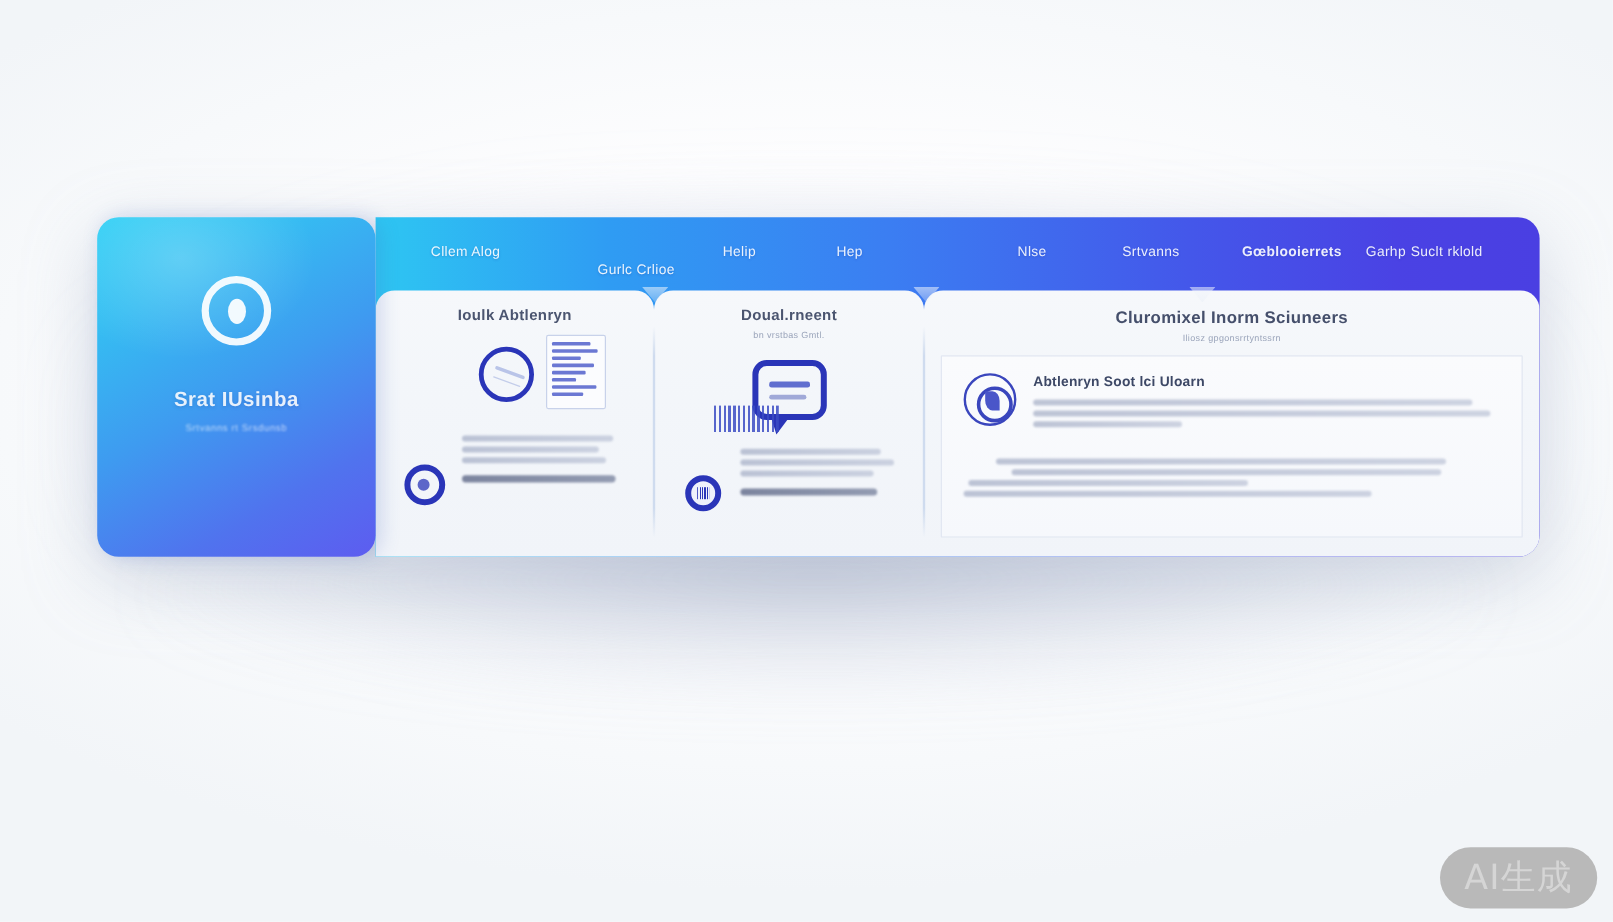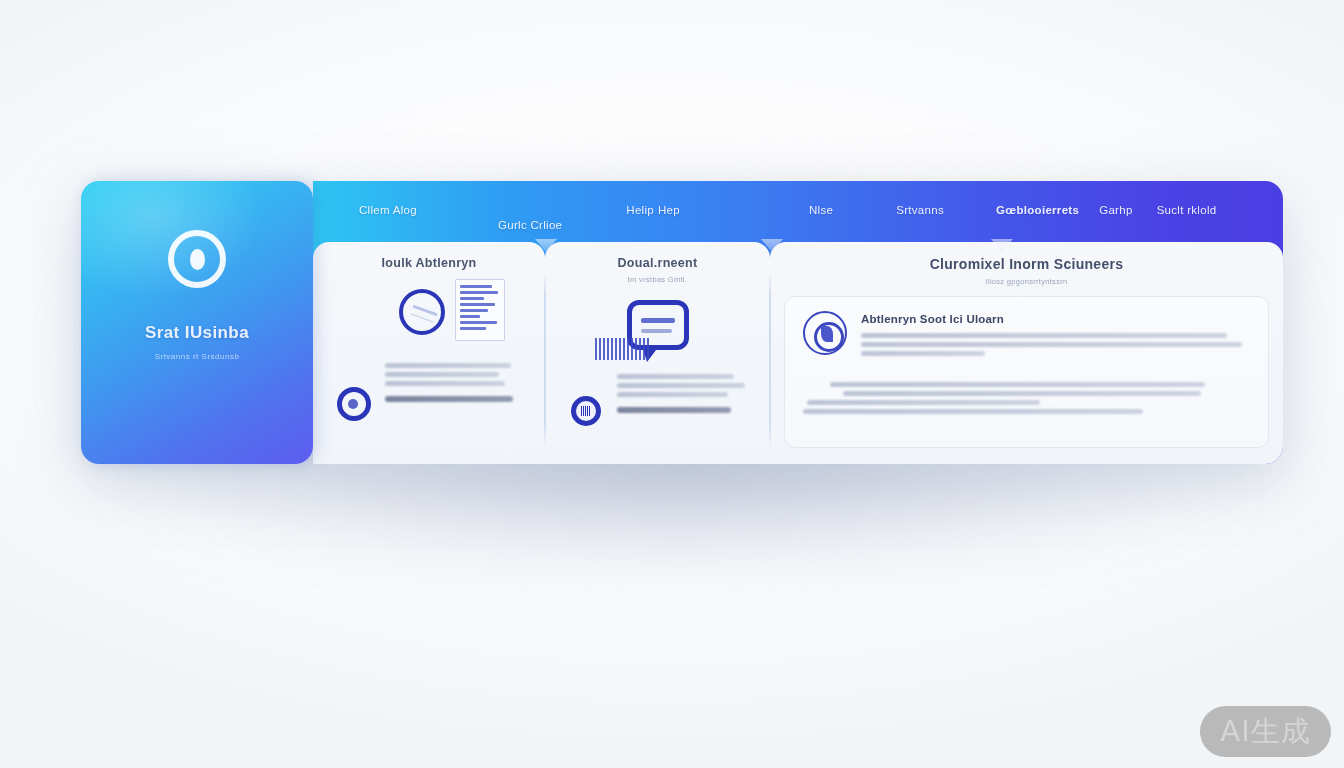--- a/index.html
+++ b/index.html
@@ -127,27 +127,27 @@
   .nav-item {
     font-size: 11.5px;
     color: rgba(255,255,255,0.90);
     letter-spacing: 0.3px;
     filter: blur(0.5px);
     white-space: nowrap;
     text-shadow: 0 1px 2px rgba(30,60,160,0.30);
   }
   .nav-item.s0 { margin-left: 6px; }
   .nav-item.s1 { margin-left: 77px; margin-top: 29px; }
-  .nav-item.s2 { margin-left: 60px; }
-  .nav-item.s3 { }
+  .nav-item.s2 { margin-left: 36px; }
+  .nav-item.s3 { margin-left: 63px; }
   .nav-item.s4 { margin-left: 92px; padding-left: 33px; }
   .nav-item.s5 { margin-left: 59px; }
   .nav-item.s6 { margin-left: 48px; font-weight: bold; }
   .nav-item.s7 { margin-left: 16px; }
-  .nav-item.s8 { margin-left: 20px; }
+  .nav-item.s8 { }
 
   
   .card-row {
     position: absolute;
     left: 0; right: 0;
     top: 58px;
     bottom: 0;
     display: flex;
     padding: 0 0 0 0;
     z-index: 2;
@@ -325,21 +325,21 @@
     font-size:10px; font-weight:700; color:#2faa52;
     letter-spacing:-0.5px;
     filter: blur(0.35px);
   }
 
   
   .c4-inner {
     margin-top: 10px;
     height: 152px;
     border: 1px solid #e2e7f2;
-    border-radius: 11px;
+    border-radius: 1px;
     background: linear-gradient(180deg,#fafbfd,#f6f8fc);
     padding: 14px 18px;
     position: relative;
   }
   .c4-top { display: flex; gap: 14px; align-items: flex-start; }
   .c4-icon {
     flex: 0 0 auto;
     width: 44px; height: 44px;
     border-radius: 50%;
     border: 2px solid #3a46bd;

